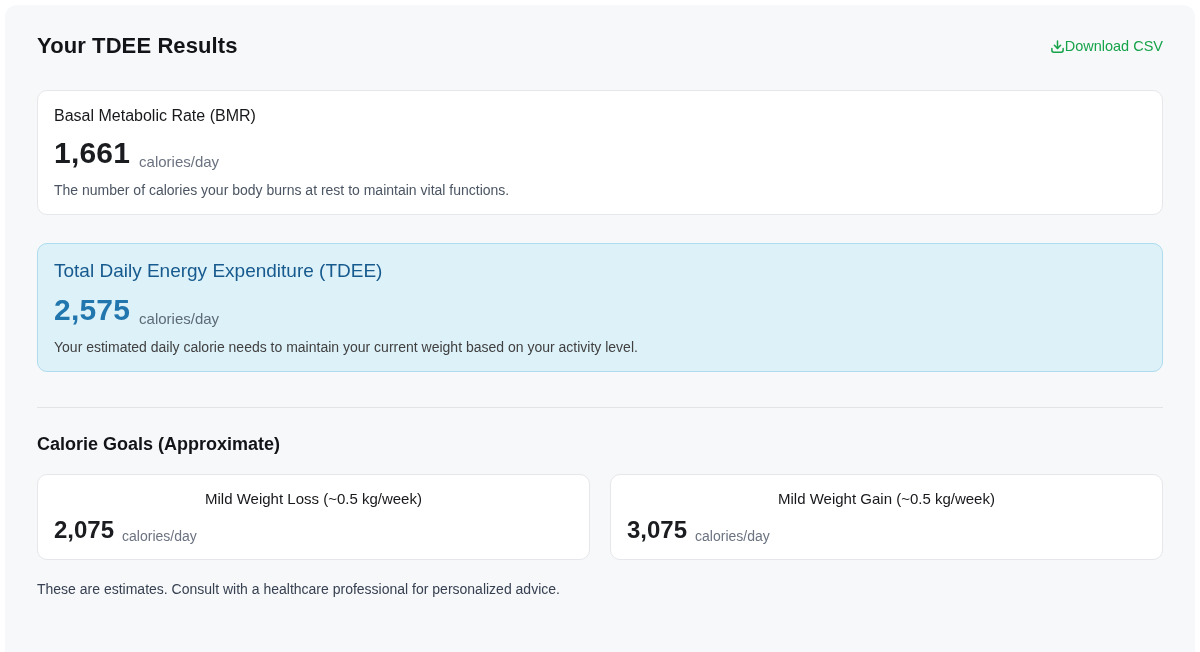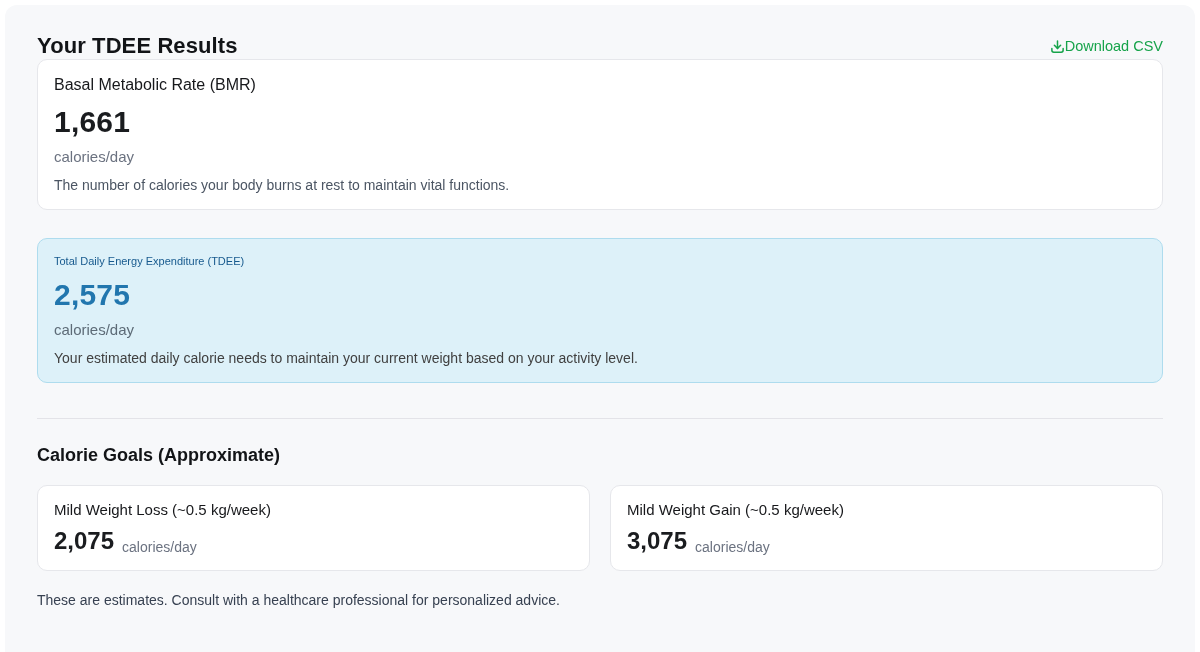--- a/index.html
+++ b/index.html
@@ -39,40 +39,39 @@
     cursor: pointer;
   }
   .download-link svg { display: block; }
   
   .card {
     background: #ffffff;
     border: 1px solid #e6e7eb;
     border-radius: 10px;
     padding: 16px;
   }
-  .bmr-card { }
+  .bmr-card { margin-top: 31px; }
   .tdee-card {
     margin-top: 28px;
     background: #ddf1f9;
     border: 1px solid #aedcee;
   }
   .card-title {
     font-size: 16px;
     color: #17181b;
   }
   .tdee-card .card-title {
     color: #175a8e;
-    font-size: 11px;
+    font-size: 19px;
   }
   .value-row {
     margin-top: 11px;
     display: flex;
-    align-items: flex-start;
+    align-items: flex-end;
     gap: 9px;
-    flex-direction: column;
   }
   .big-value {
     font-size: 30px;
     font-weight: bold;
     color: #1a1c1f;
     letter-spacing: 0.2px;
   }
   .tdee-card .big-value { color: #2176ae; }
   .unit {
     font-size: 15px;
@@ -106,20 +105,21 @@
   }
   .goal-card {
     background: #ffffff;
     border: 1px solid #e6e7eb;
     border-radius: 10px;
     padding: 15px 16px;
   }
   .goal-title {
     font-size: 15px;
     color: #17181b;
+    text-align: center;
   }
   .goal-value-row {
     margin-top: 9px;
     display: flex;
     align-items: flex-end;
     gap: 8px;
   }
   .goal-value {
     font-size: 24px;
     font-weight: bold;

